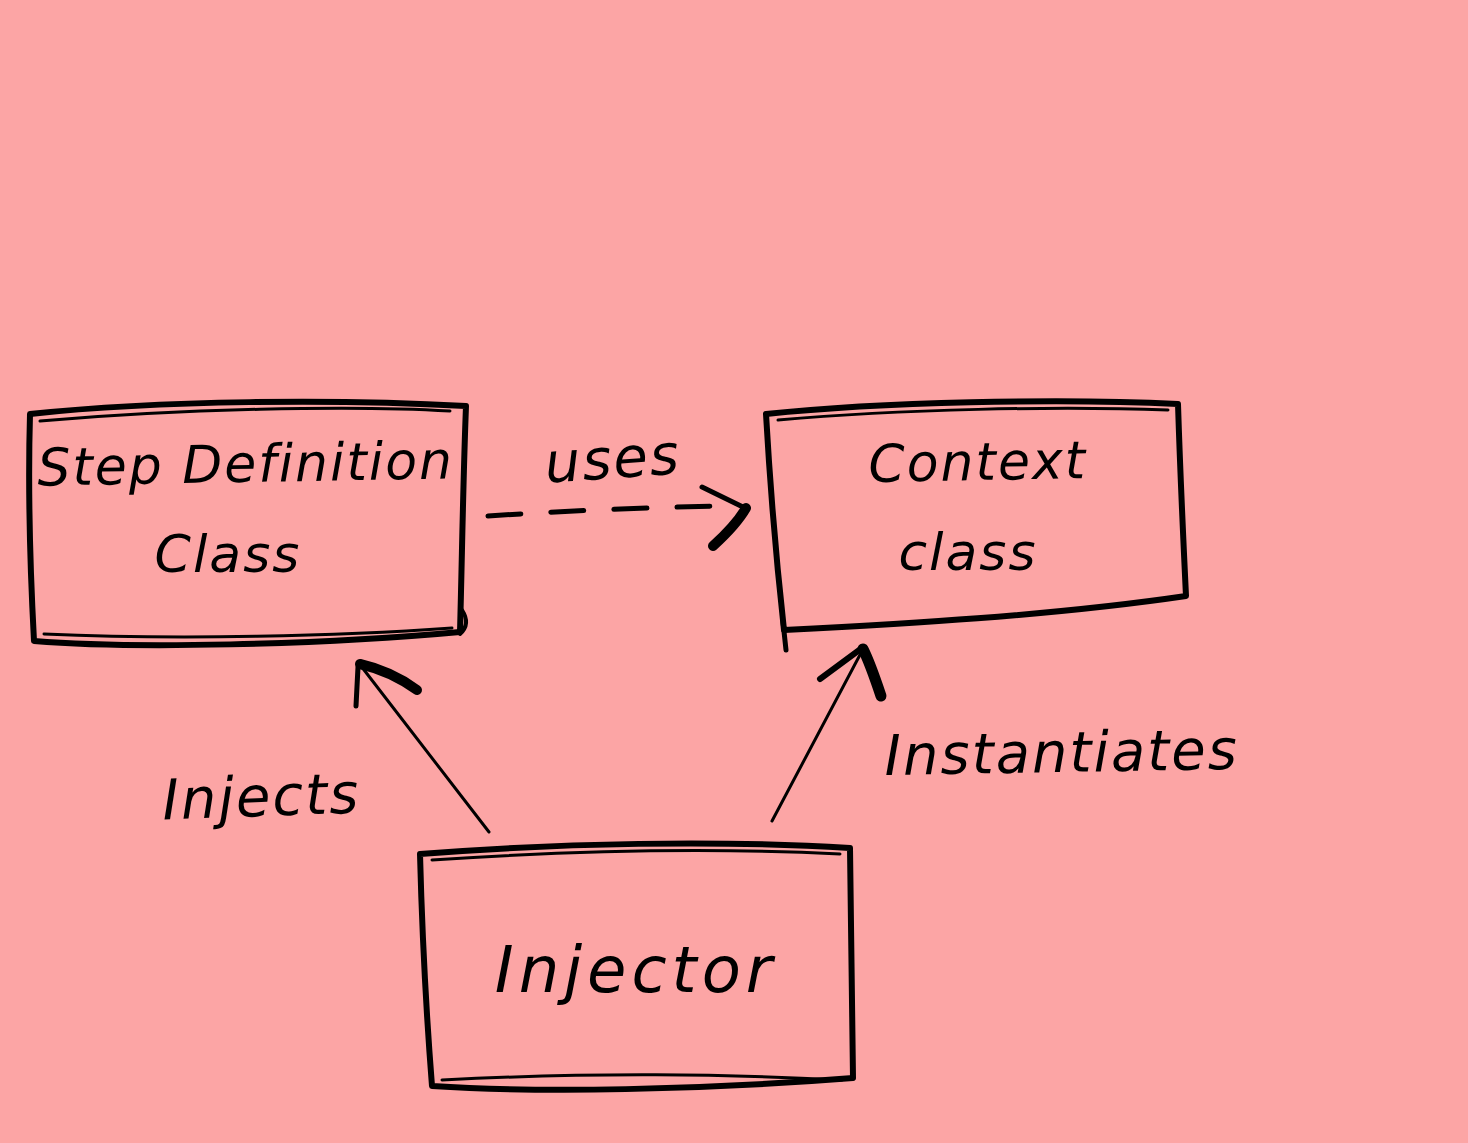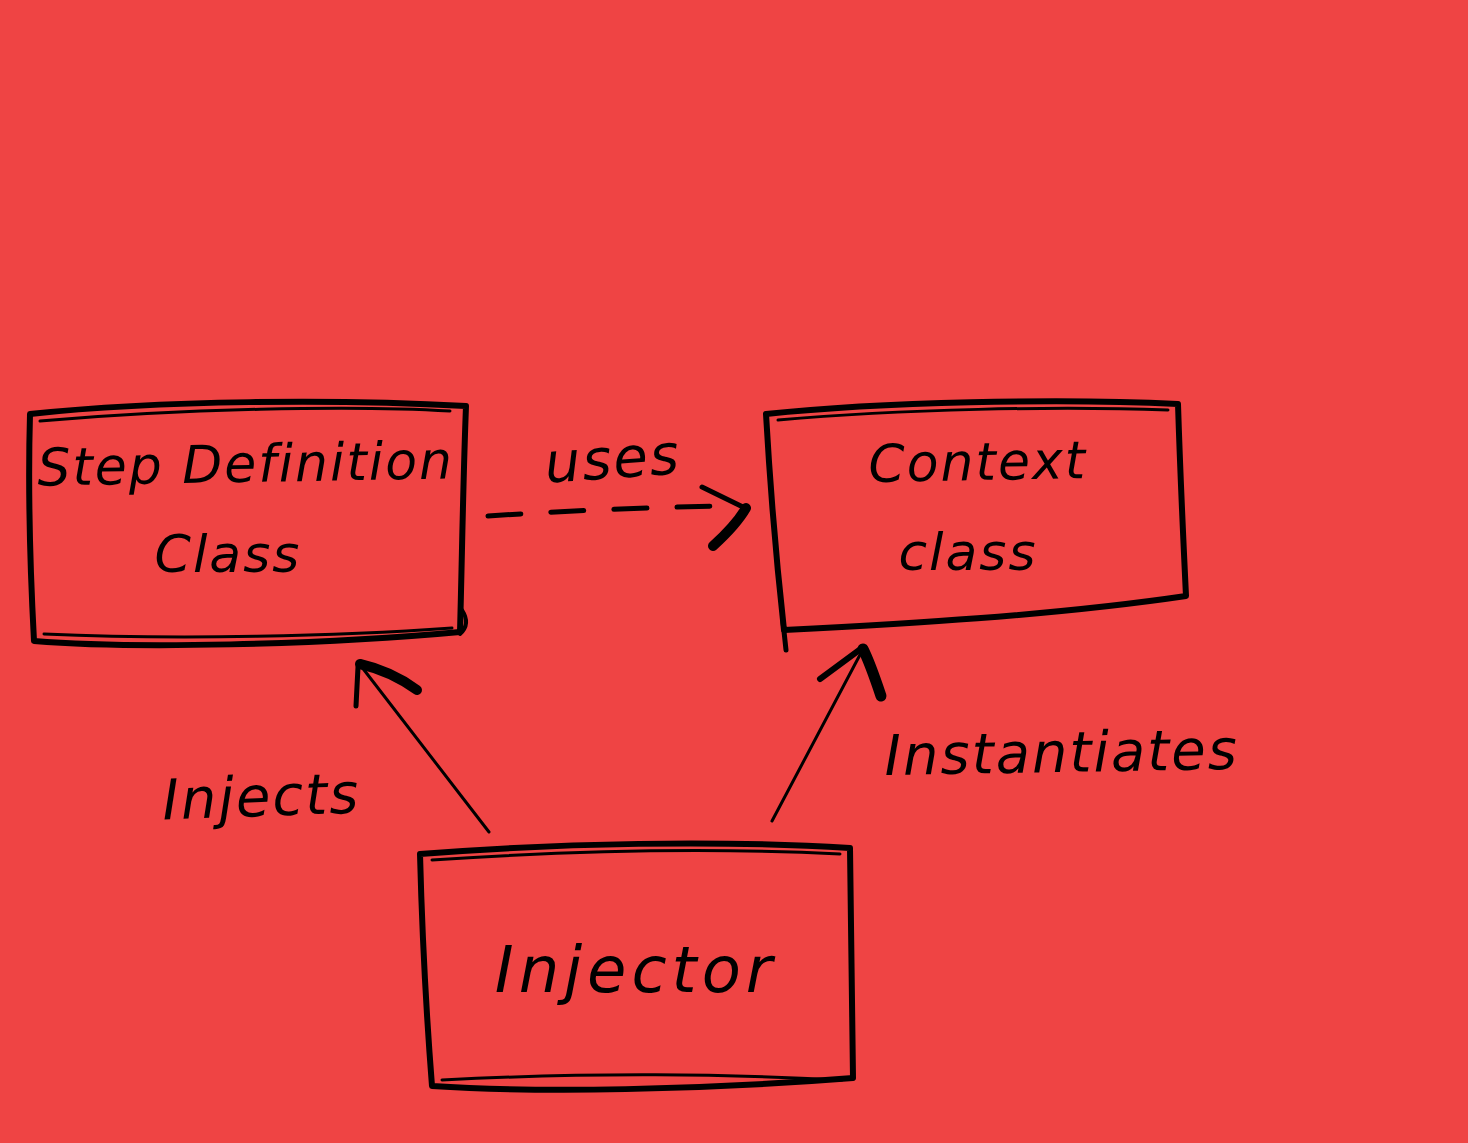--- a/index.html
+++ b/index.html
@@ -4,21 +4,21 @@
 <style>
   html, body {
     margin: 0;
     padding: 0;
     background: #ffffff;
   }
   .canvas-wrap {
     position: relative;
     width: 1468px;
     height: 1143px;
-    background: #ef4444;
+    background: #fca5a5;
     overflow: hidden;
   }
   svg {
     display: block;
   }
   .ink {
     stroke: #000000;
     fill: none;
     stroke-linecap: round;
     stroke-linejoin: round;

